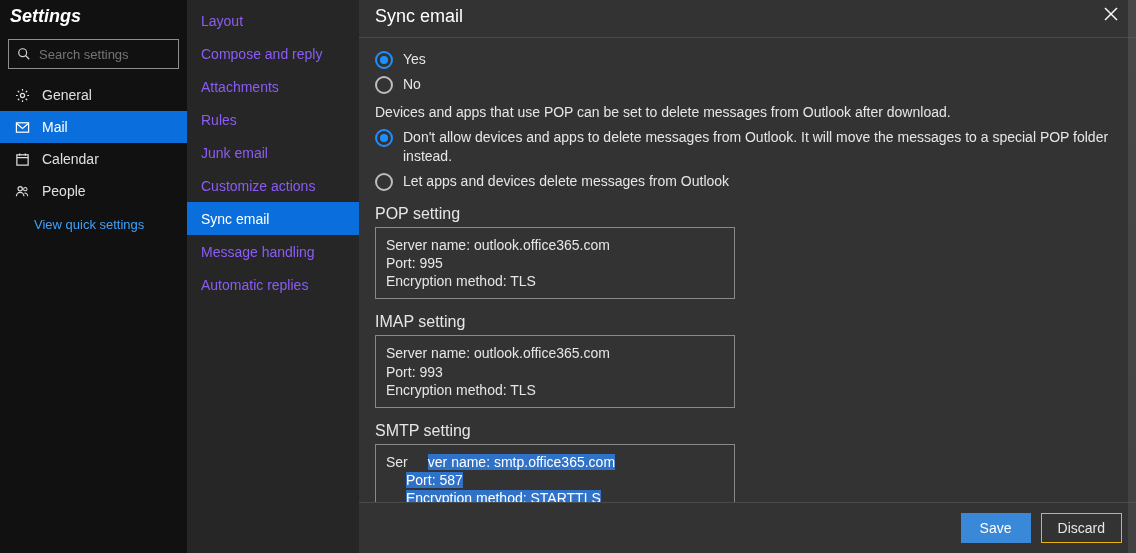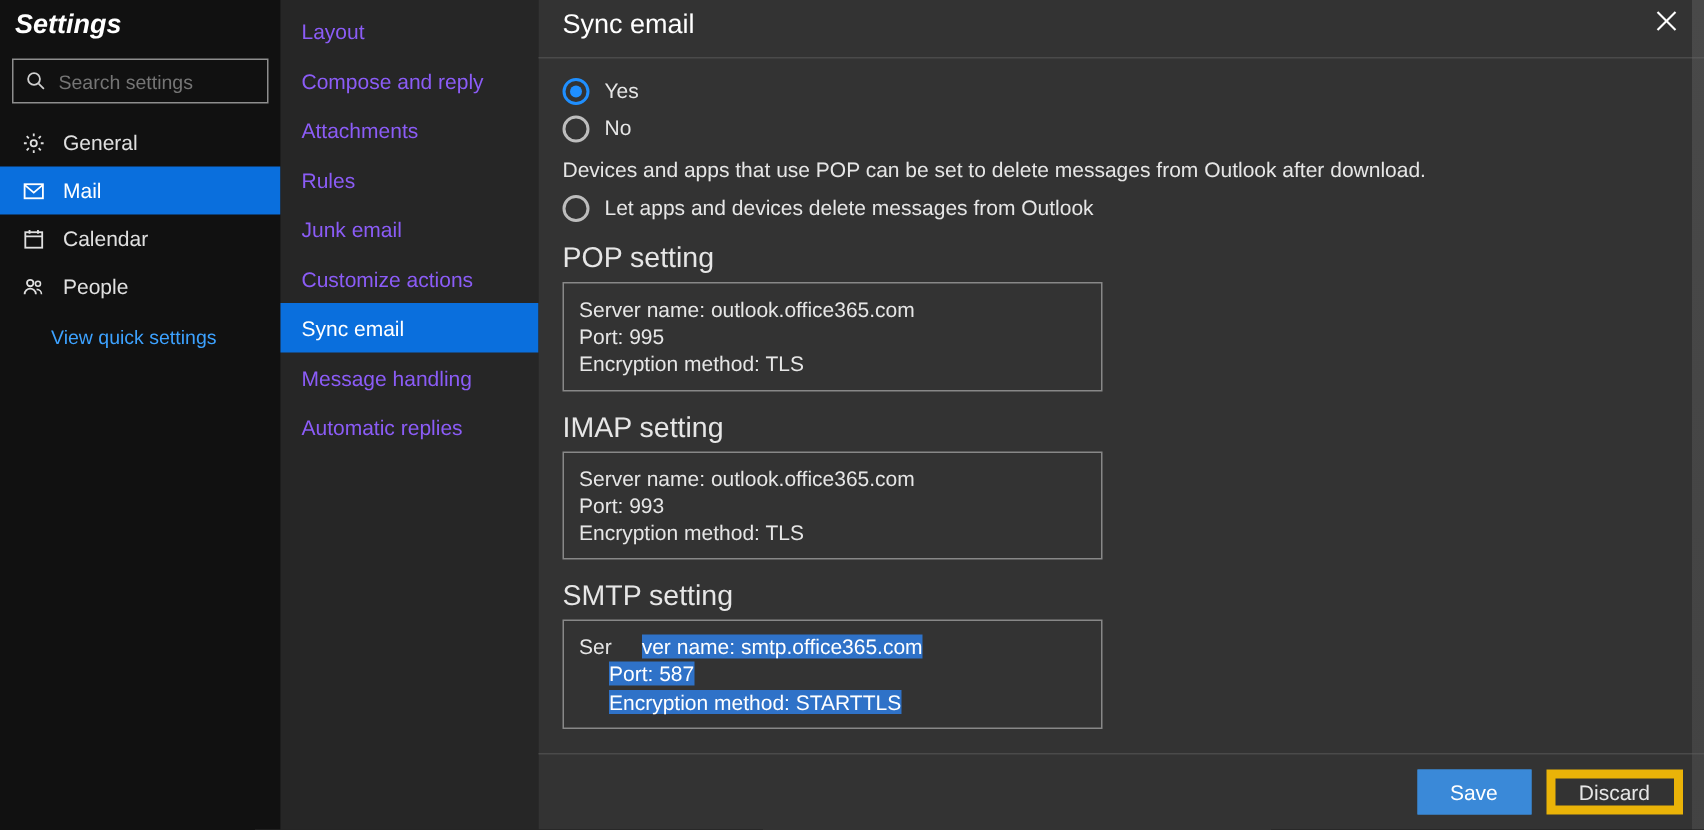--- a/index.html
+++ b/index.html
@@ -148,21 +148,21 @@
     background: #1f8fff;
   }
   .radio-label { color: #e6e6e6; font-size: 14px; line-height: 1.35; }
   .desc-text {
     color: #e6e6e6;
     font-size: 14px;
     margin: 10px 0 8px 0;
   }
   .section-label {
     color: #e6e6e6;
-    font-size: 19px;
+    font-size: 16px;
     margin-top: 14px;
     margin-bottom: 4px;
   }
   .setting-box {
     border: 1px solid #888888;
     padding: 8px 10px;
     width: 360px;
     font-size: 14px;
     color: #e6e6e6;
     line-height: 1.3;
@@ -174,21 +174,21 @@
     padding: 10px 14px;
     display: flex;
     justify-content: flex-end;
     gap: 10px;
   }
   .btn {
     height: 30px;
     min-width: 70px;
     padding: 0 16px;
     font-size: 14px;
-    border: 6px solid #eab308;
+    border: 1px solid #eab308;
     background: #333333;
     color: #e6e6e6;
     cursor: pointer;
     display:flex; align-items:center; justify-content:center;
   }
   .btn.primary {
     background: #3a89d8;
     color: #ffffff;
     border-color: #3a89d8;
   }
@@ -297,20 +297,26 @@
         <span class="radio-label">Yes</span>
       </div>
       <div class="radio-row">
         <span class="radio-outer"></span>
         <span class="radio-label">No</span>
       </div>
 
       <div class="desc-text">Devices and apps that use POP can be set to delete messages from Outlook after download.</div>
 
       <div class="radio-row">
+        <span class="radio-outer checked">
+            <span class="radio-inner"></span>
+          </span>
+        <span class="radio-label">Don't allow devices and apps to delete messages from Outlook. It will move the messages to a special POP folder instead.</span>
+      </div>
+      <div class="radio-row">
         <span class="radio-outer"></span>
         <span class="radio-label">Let apps and devices delete messages from Outlook</span>
       </div>
 
       <div class="section-label">POP setting</div>
       <div class="setting-box">
         <span class="line">Server name: outlook.office365.com</span>
         <span class="line">Port: 995</span>
         <span class="line">Encryption method: TLS</span>
       </div>

